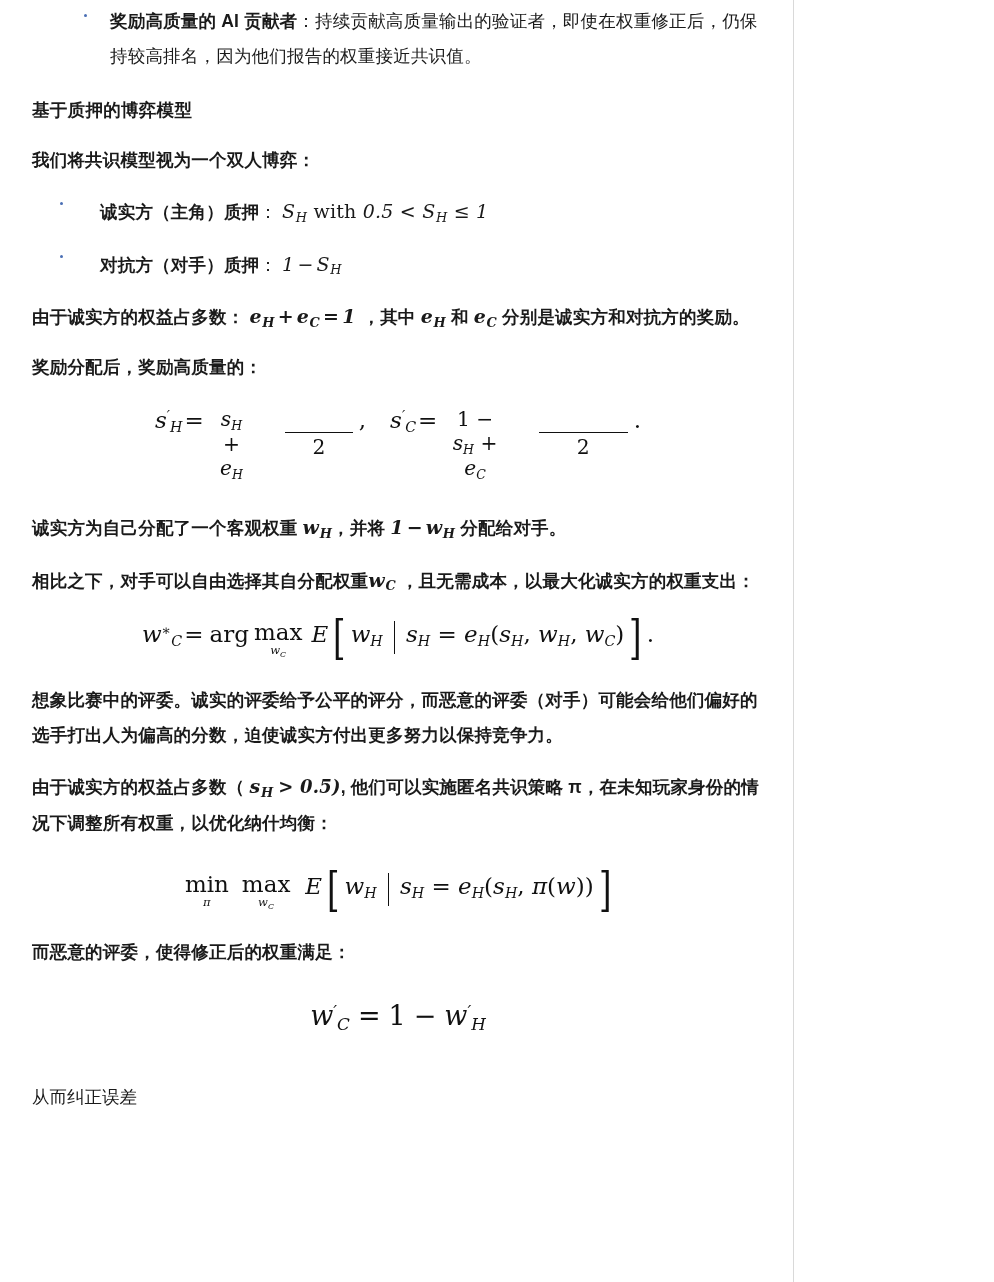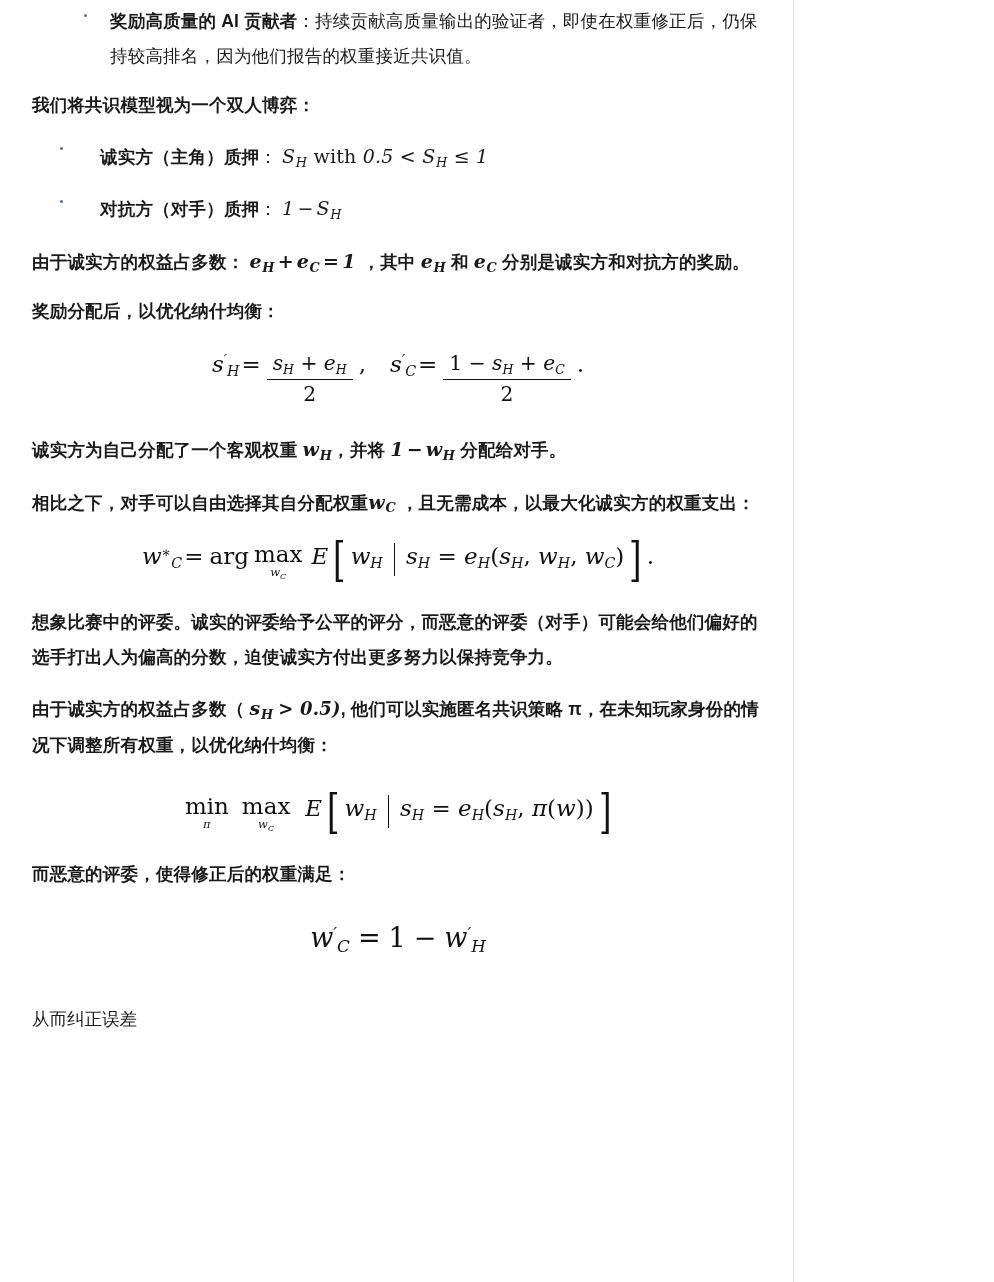--- a/index.html
+++ b/index.html
@@ -113,25 +113,25 @@
   .v sub {
     font-size: 0.62em;
     vertical-align: -0.3em;
   }
   .v sup {
     font-size: 0.62em;
     vertical-align: 0.5em;
   }
   .frac {
     display: inline-flex;
-    flex-direction: column;
     align-items: center;
     vertical-align: middle;
     margin: 0 4px;
     font-size: 0.88em;
+    gap: 32px;
   }
   .frac .num { padding: 0 6px 2px 6px; }
   .frac .den {
     padding: 2px 6px 0 6px;
     border-top: 1.3px solid #111;
     width: 100%;
     box-sizing: border-box;
     text-align: center;
   }
   .opn { font-style: normal; }
@@ -178,20 +178,21 @@
 <body>
 
 <div class="page">
   <div class="right-rule"></div>
 
   <div class="bullet first">
     <span class="dot"></span>
     <span class="bold">奖励高质量的 AI 贡献者</span><span>：持续贡献高质量输出的验证者，即使在权重修正后，仍保持较高排名，因为他们报告的权重接近共识值。</span>
   </div>
 
+  <div class="heading">基于质押的博弈模型</div>
 
   <div class="para">我们将共识模型视为一个双人博弈：</div>
 
   <div class="bullet">
     <span class="dot"></span>
     <span class="bold">诚实方（主角）质押</span><span>：</span>
     <span class="m">
       <span>S</span><sub>H</sub>
       <span class="up">with</span>
       <span>0.5 &lt;</span>
@@ -212,21 +213,21 @@
     <span>由于诚实方的权益占多数：</span>
     <span class="m">
       <span>e</span><sub>H</sub><span class="op">+</span><span>e</span><sub>C</sub><span class="op">=</span><span>1</span>
     </span><span>，其中</span>
     <span class="m"><span>e</span><sub>H</sub></span>
     <span>和</span>
     <span class="m"><span>e</span><sub>C</sub></span>
     <span>分别是诚实方和对抗方的奖励。</span>
   </div>
 
-  <div class="para">奖励分配后，以优化纳什均衡：</div>
+  <div class="para">奖励分配后，奖励高质量的：</div>
 
   <div class="eq">
     <span class="row">
       <span class="v">s<sup>′</sup><sub>H</sub></span>
       <span class="opn">=</span>
       <span class="frac">
         <span class="num v">s<sub>H</sub> + e<sub>H</sub></span>
         <span class="den opn">2</span>
       </span>
       <span class="comma">,</span>

